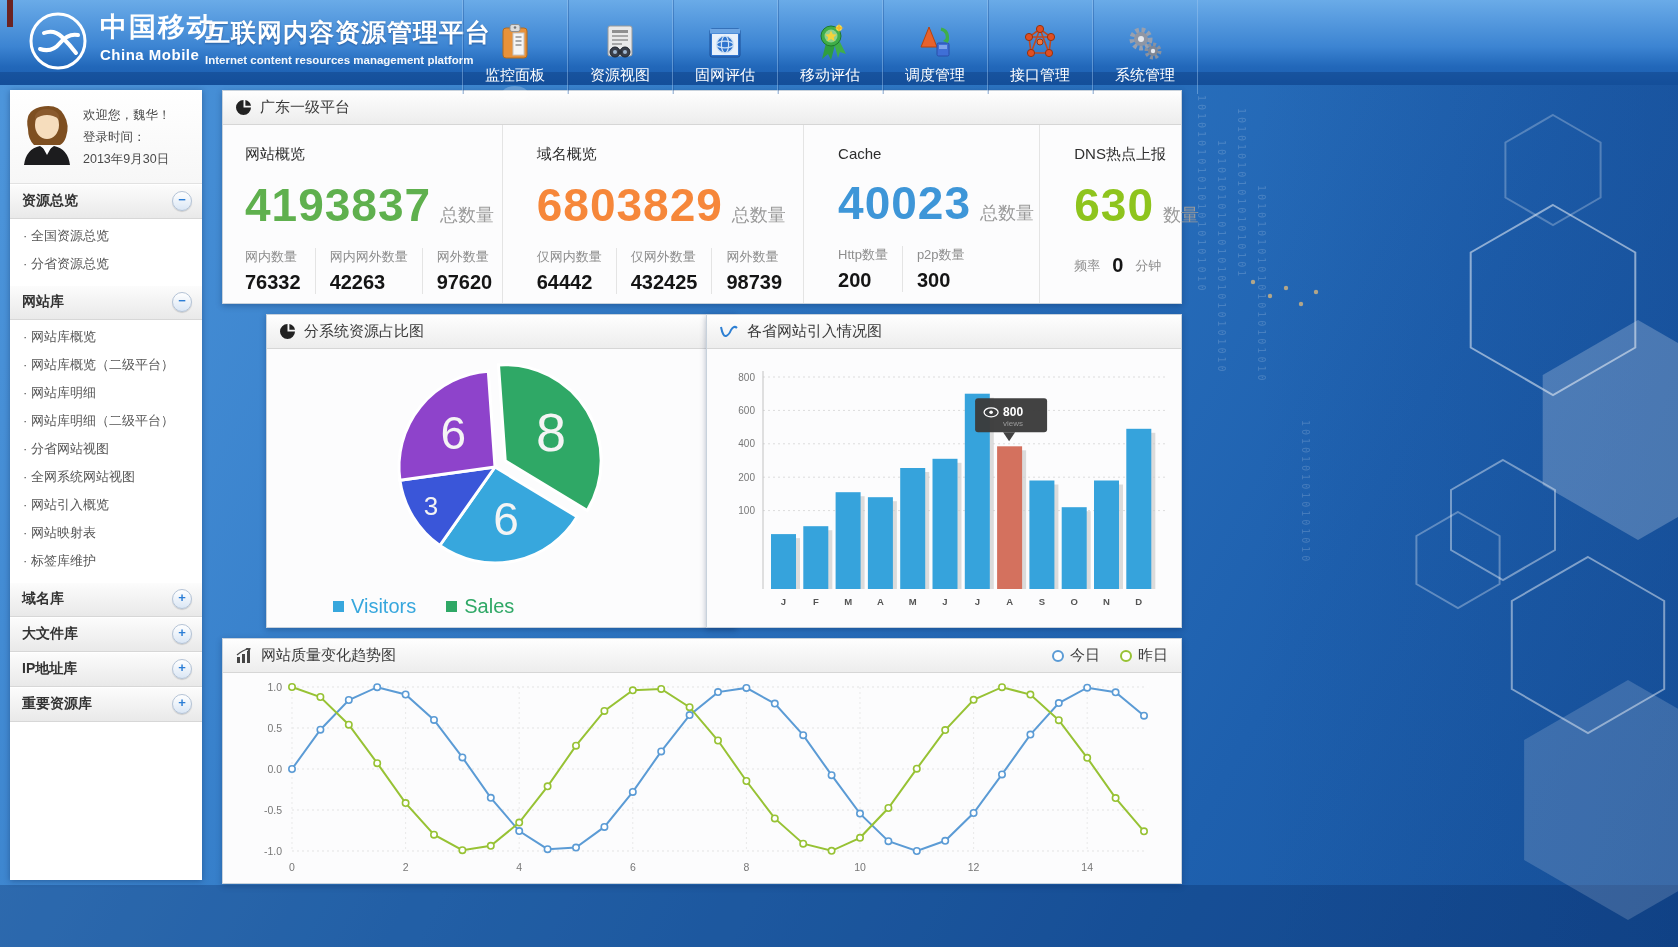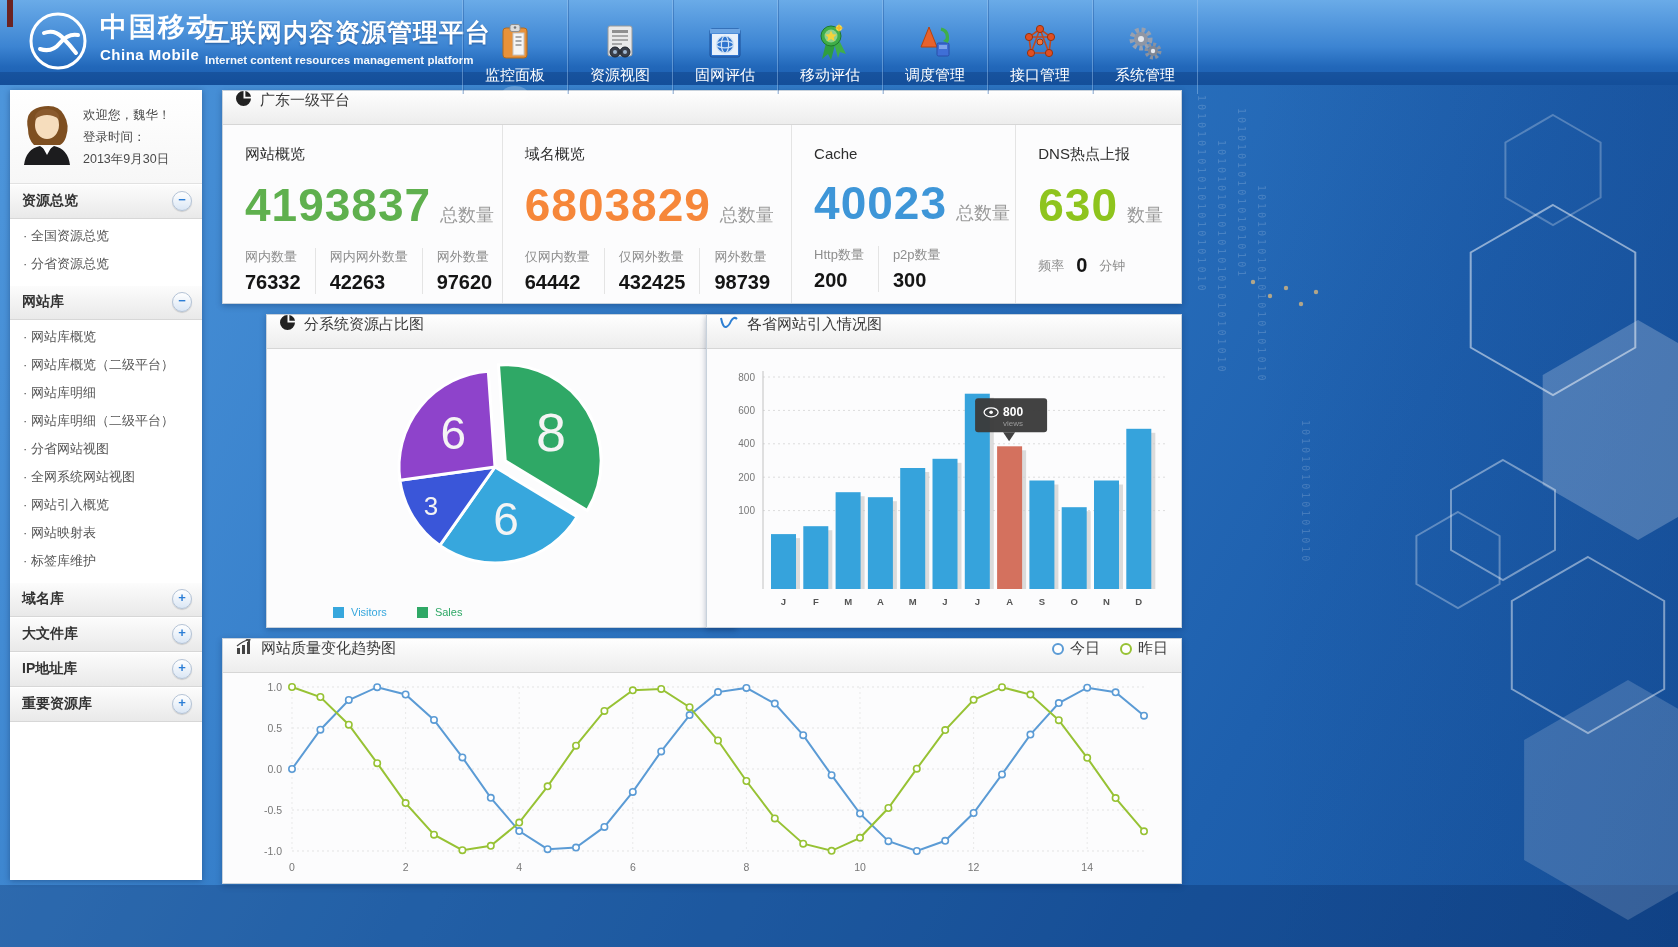--- a/index.html
+++ b/index.html
@@ -42,42 +42,42 @@
          background:linear-gradient(#fcfcfc,#e9e9e9);border-top:1px solid #fff;border-bottom:1px solid #d7d7d7;
          font-size:14px;font-weight:bold;color:#333;cursor:pointer;}
   .toggle{width:18px;height:18px;border-radius:50%;background:linear-gradient(#ffffff,#dbe7f5);
           border:1px solid #b4c3d6;color:#2c7ed6;font-size:13px;line-height:16px;text-align:center;
           font-weight:bold;box-shadow:0 1px 1px rgba(0,0,0,.15);}
   .sg-items{padding:3px 0 7px;}
   .sg-item{padding:5px 10px 5px 13px;font-size:13px;color:#555;cursor:pointer;white-space:nowrap;}
   
   .panel{position:absolute;background:#fcfcfd;border:1px solid #c8d2dc;z-index:3;
          box-shadow:0 2px 6px rgba(0,25,70,.30);}
-  .panel-hd{height:33px;display:flex;align-items:flex-start;gap:9px;padding:0 13px;
+  .panel-hd{height:33px;display:flex;align-items:center;gap:9px;padding:0 13px;
             background:linear-gradient(#fefefe,#ededed);border-bottom:1px solid #d6d6d6;
             font-size:15px;color:#3a3a3a;}
   .panel-bd{position:relative;}
   
-  .cards{display:flex;height:178px;}
+  .cards{display:flex;height:178px;gap:12px;}
   .card{padding:20px 18px 0 22px;border-right:1px solid #e4e4e4;box-sizing:border-box;}
   .card:last-child{border-right:none;}
   .card-title{font-size:15px;color:#2e2e2e;}
   .big-row{margin-top:14px;white-space:nowrap;}
   .big{font-size:46px;font-weight:bold;letter-spacing:1px;}
   .unit{font-size:18px;color:#9a9a9a;margin-left:9px;}
   .subs{display:flex;margin-top:16px;}
   .sub{padding-right:14px;margin-right:14px;border-right:1px solid #e4e4e4;}
   .sub:last-child{border-right:none;margin-right:0;padding-right:0;}
   .sub-label{font-size:13px;color:#8d8d8d;white-space:nowrap;}
   .sub-val{font-size:20px;font-weight:bold;color:#151515;margin-top:5px;}
   .sub-inline{display:flex;align-items:center;gap:12px;margin-top:22px;}
   .sub-inline .sub-label{margin:0;}
   .sub-inline .sub-val{margin:0;}
   
-  .pie-legend{position:absolute;left:66px;bottom:9px;display:flex;gap:30px;font-size:11px;}
+  .pie-legend{position:absolute;left:66px;bottom:9px;display:flex;gap:30px;font-size:20px;}
   .pl-item{display:flex;align-items:center;gap:7px;cursor:pointer;}
   .pl-sq{width:11px;height:11px;display:inline-block;}
   .hd-legend{margin-left:auto;display:flex;gap:20px;font-size:15px;color:#3f3f3f;}
   .hl-item{display:flex;align-items:center;gap:6px;cursor:pointer;}
   .hl-ring{width:8px;height:8px;border-radius:50%;border:2px solid;background:#fff;display:inline-block;}
   svg{display:block;}
 </style>
 </head>
 <body>
 

